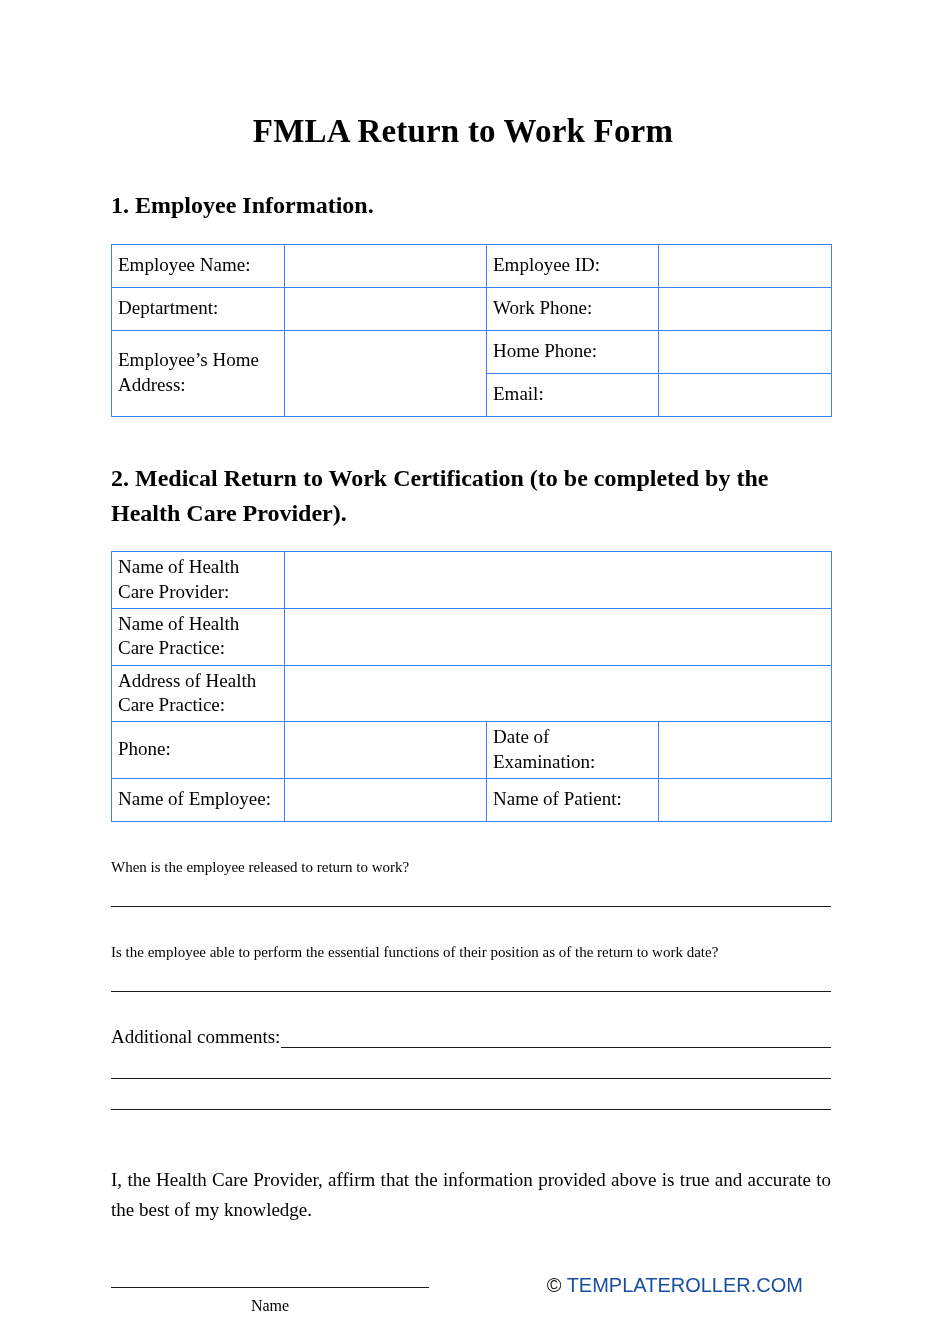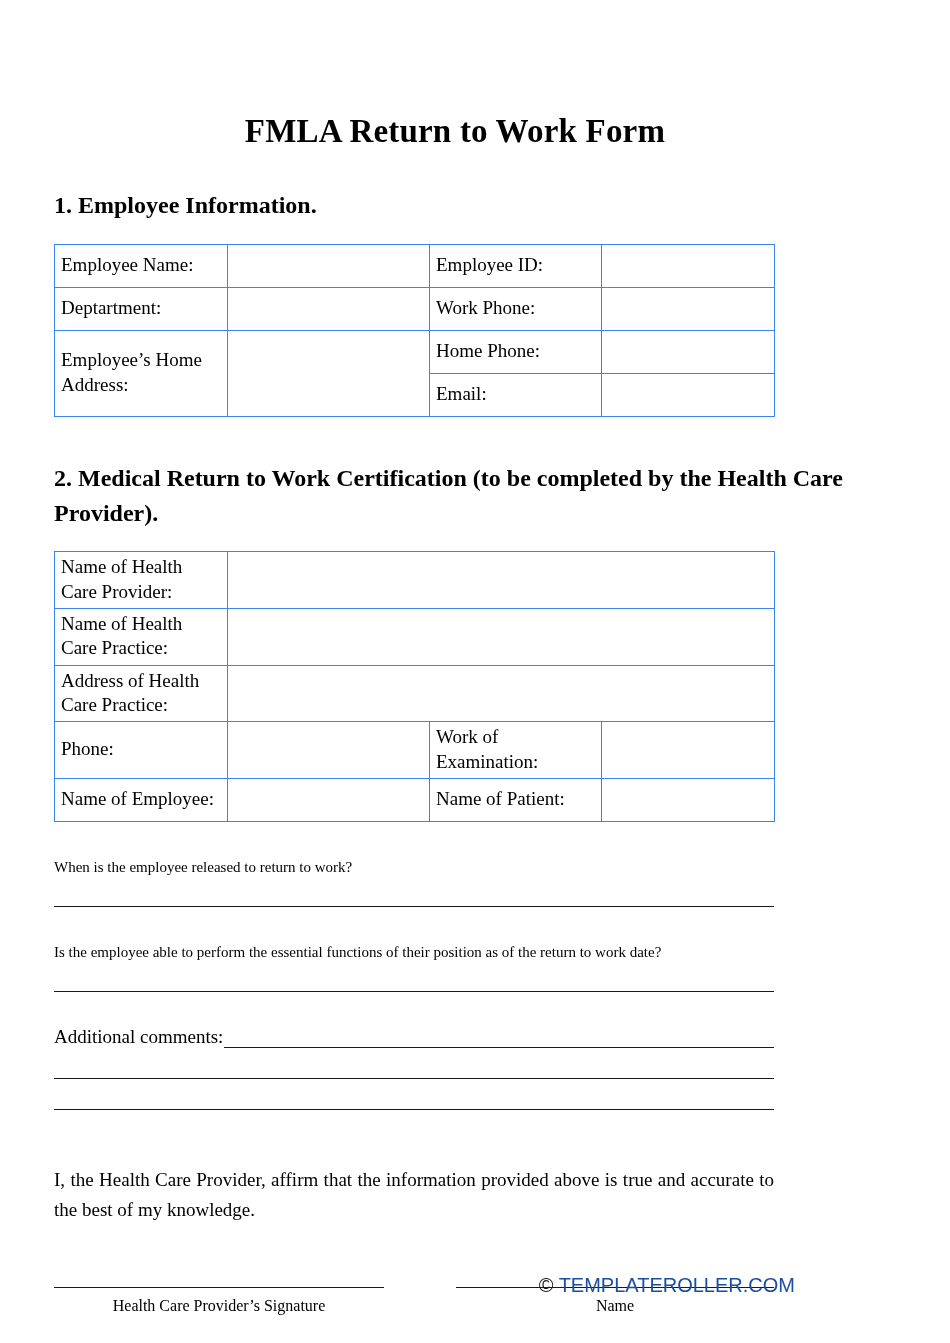--- a/index.html
+++ b/index.html
@@ -13,21 +13,22 @@
     font-family: "Liberation Serif", serif;
     color: #000000;
     position: relative;
     overflow: hidden;
   }
   .page {
     position: relative;
     width: 910px;
     height: 1343px;
     box-sizing: border-box;
-    padding: 0 54px;
+    padding: 0 103px;
+    margin-left: 8px;
   }
   .doc-title {
     text-align: center;
     font-size: 33px;
     font-weight: bold;
     margin: 0;
     padding-top: 113px;
     letter-spacing: 0.2px;
   }
   .section-heading {
@@ -196,21 +197,21 @@
         <td class="tall">Name of Health Care Practice:</td>
         <td class="tall" colspan="3"></td>
       </tr>
       <tr>
         <td class="tall">Address of Health Care Practice:</td>
         <td class="tall" colspan="3"></td>
       </tr>
       <tr>
         <td class="label-cell">Phone:</td>
         <td></td>
-        <td class="label-cell">Work of Examination:</td>
+        <td class="label-cell">Date of Examination:</td>
         <td></td>
       </tr>
       <tr>
         <td class="label-cell">Name of Employee:</td>
         <td></td>
         <td class="label-cell">Name of Patient:</td>
         <td></td>
       </tr>
     </tbody>
   </table>
@@ -224,24 +225,20 @@
   <div class="inline-rule-row">
     <span class="lbl">Additional comments:</span>
     <span class="ln"></span>
   </div>
   <div class="rule tight"></div>
   <div class="rule tight"></div>
 
   <p class="affirm">I, the Health Care Provider, affirm that the information provided above is true and accurate to the best of my knowledge.</p>
 
   <div class="sig-row">
-    <div class="sig-block left">
-      <div class="sig-line"></div>
-      <div class="sig-caption">Health Care Provider’s Signature</div>
-    </div>
     <div class="sig-block right">
       <div class="sig-line"></div>
       <div class="sig-caption">Name</div>
     </div>
   </div>
 
   <div class="footer">
     <span class="copy">© </span><span>TEMPLATEROLLER.COM</span>
   </div>
 

